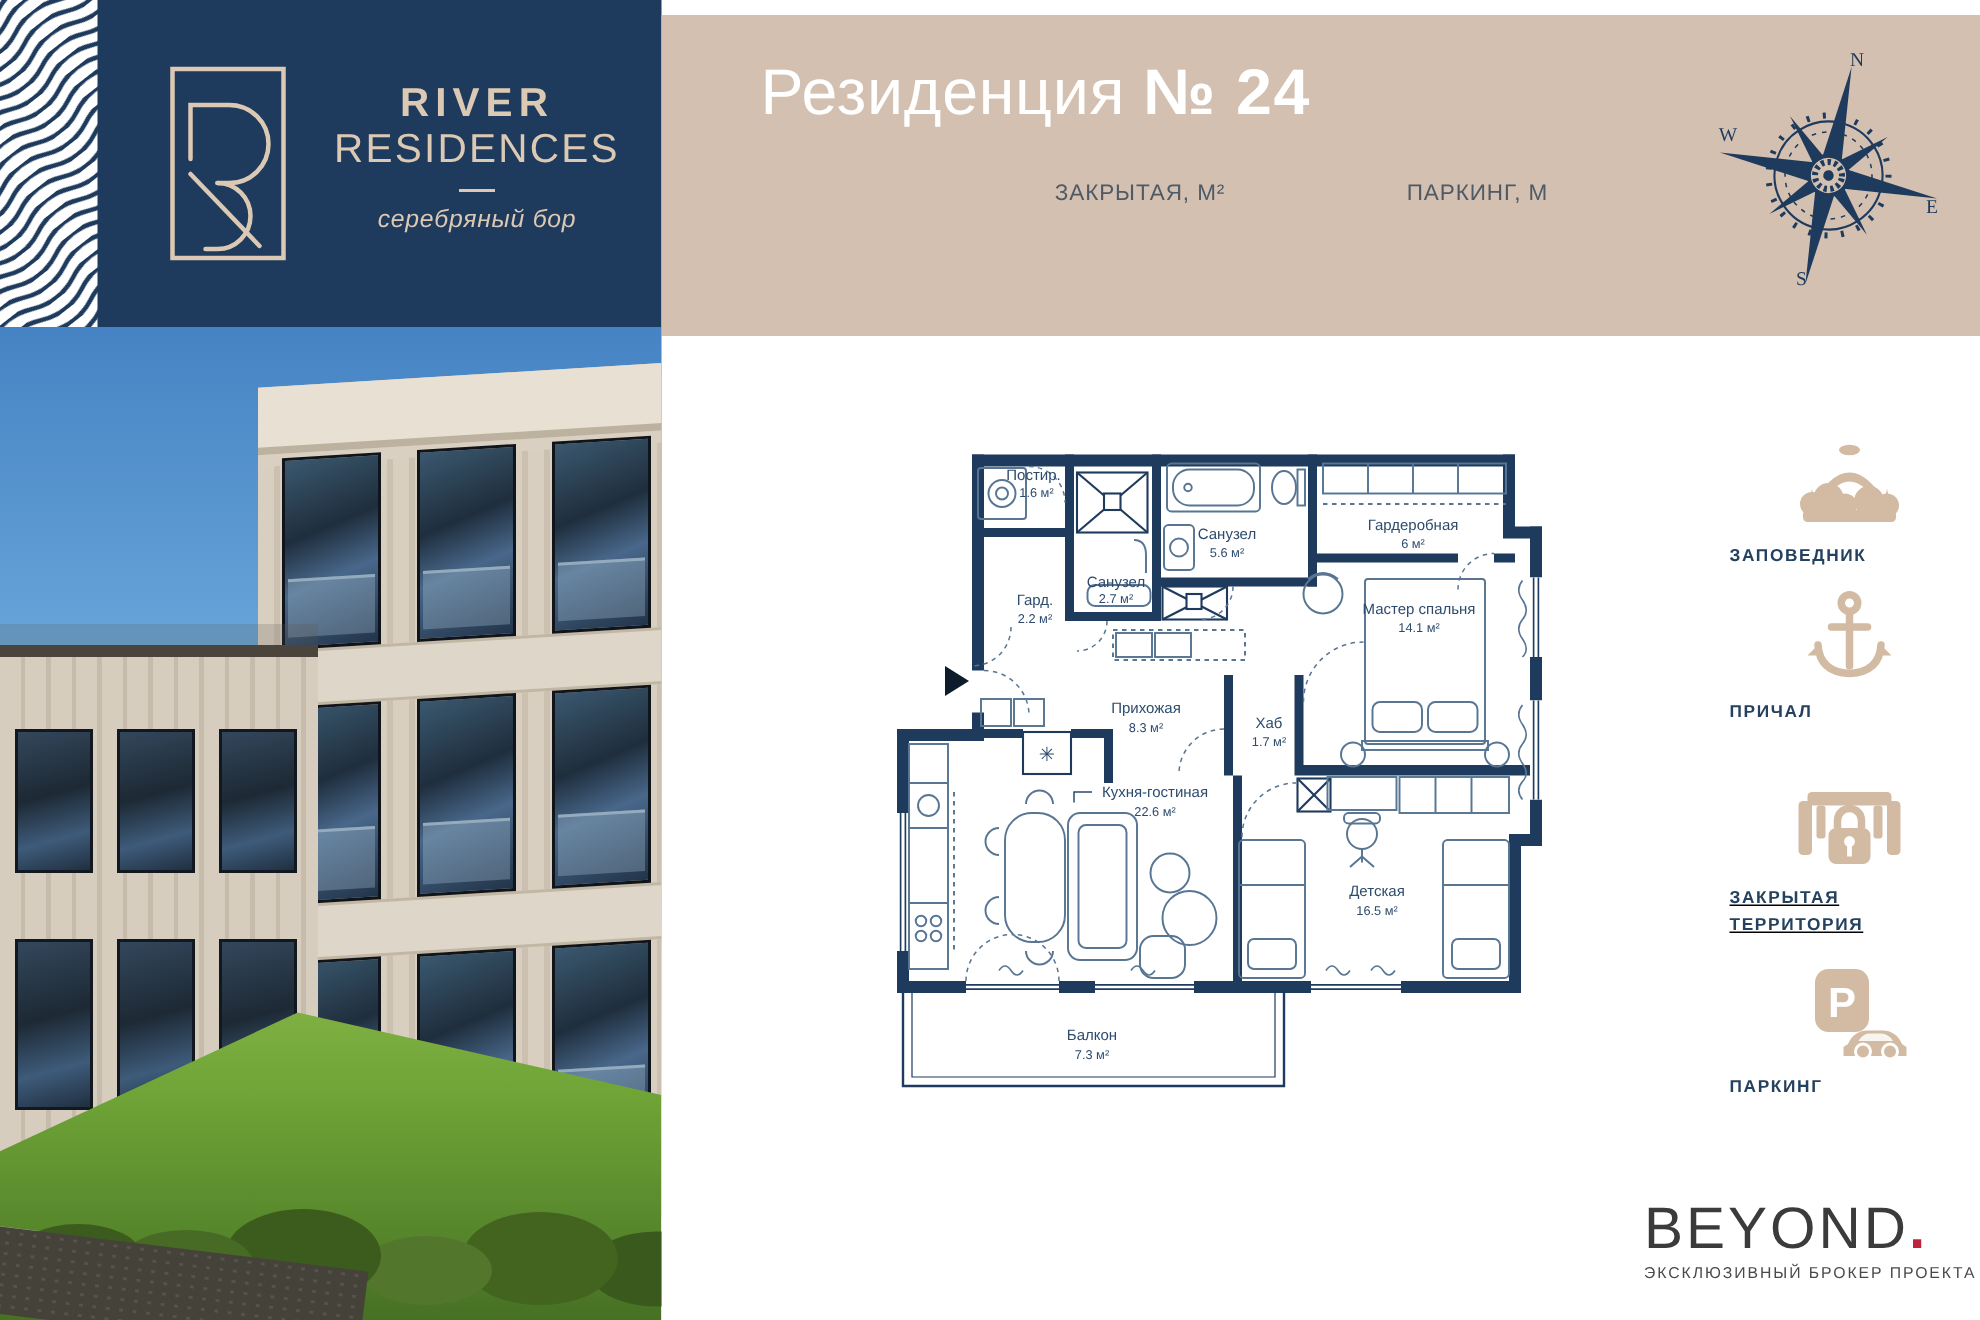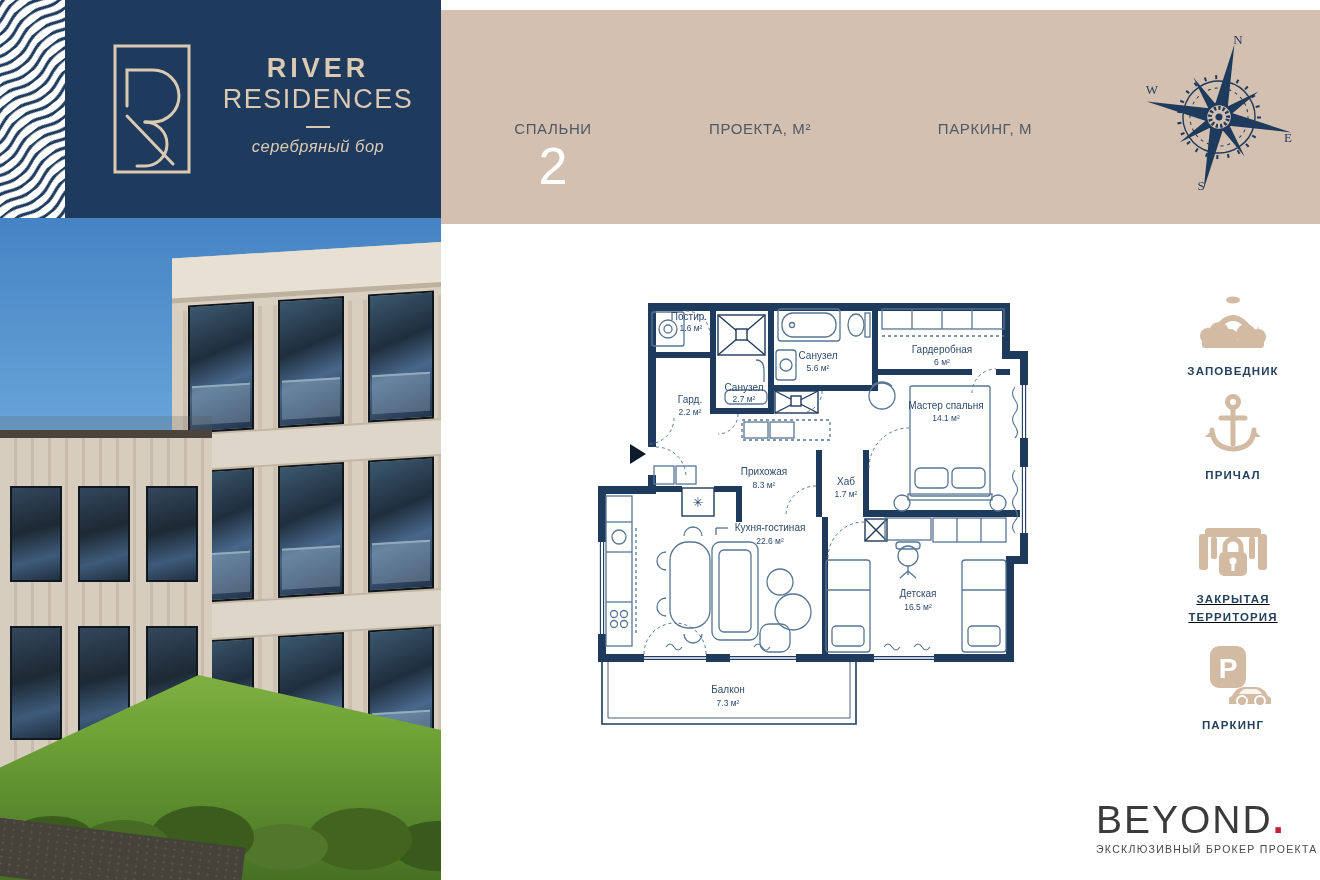--- a/index.html
+++ b/index.html
@@ -64,21 +64,21 @@
     background-image:radial-gradient(#57534a 1.5px,transparent 1.5px);background-size:9px 7px;}
 
   
   #floor-plan{left:578px;top:290px;width:470px;height:452px;}
   #floor-plan svg{width:100%;height:100%;}
   #floor-plan text{font-family:"Liberation Sans", sans-serif;fill:#2d4b6d;}
   .room-name{font-size:10px;}
   .room-area{font-size:8.5px;}
 
   
-  .amenity{position:absolute;left:1153px;width:160px;text-align:center;}
+  .amenity{position:absolute;left:1153px;width:160px;}
   .amenity .ic{display:block;margin:0 auto 10px auto;}
   .amenity .lab{font-size:11.5px;font-weight:700;color:#24415f;letter-spacing:1.1px;line-height:1.6;}
   #amenity-0{top:290px;} #amenity-1{top:392px;} #amenity-2{top:522px;text-decoration:underline;} #amenity-3{top:644px;}
 
   
   #broker{left:1096px;top:800px;width:210px;}
   #broker .name{font-size:39px;font-weight:500;color:#3b3b3b;letter-spacing:2px;line-height:1;}
   #broker .dot{color:#c0233c;font-weight:700;}
   #broker .tag{font-size:10.5px;color:#4a4a4a;font-weight:400;letter-spacing:1.3px;margin-top:4px;white-space:nowrap;}
 </style>
@@ -110,27 +110,26 @@
   </svg>
   <div id="brand-text">
     <div class="l1">RIVER</div>
     <div class="l2">RESIDENCES</div>
     <div class="dash"></div>
     <div class="sub">серебряный бор</div>
   </div>
 </div>
 
 <div id="info-band" class="abs">
-
-  <div class="stat" id="stat-0">
-    <div class="lb">СПАЛЬНИ</div>
-    <div class="val">2</div>
-  </div>
+  <div id="unit-title">
+    <span>Резиденция</span><span class="num">№ 24</span>
+  </div>
+
   <div class="stat" id="stat-1">
-    <div class="lb">ПРОЕКТА, М²</div>
+    <div class="lb">ЗАКРЫТАЯ, М²</div>
   </div>
   <div class="stat" id="stat-2">
     <div class="lb">ПАРКИНГ, М</div>
   </div>
 
   <svg id="compass" viewBox="0 0 160 175">
     <g transform="translate(5,8)">
       <g transform="rotate(12 73 85)">
         <circle cx="73" cy="85" r="36" fill="none" stroke="#1e3a5c" stroke-width="1.4"></circle>
         <circle cx="73" cy="85" r="40" fill="none" stroke="#1e3a5c" stroke-width="4" stroke-dasharray="2 9"></circle>

